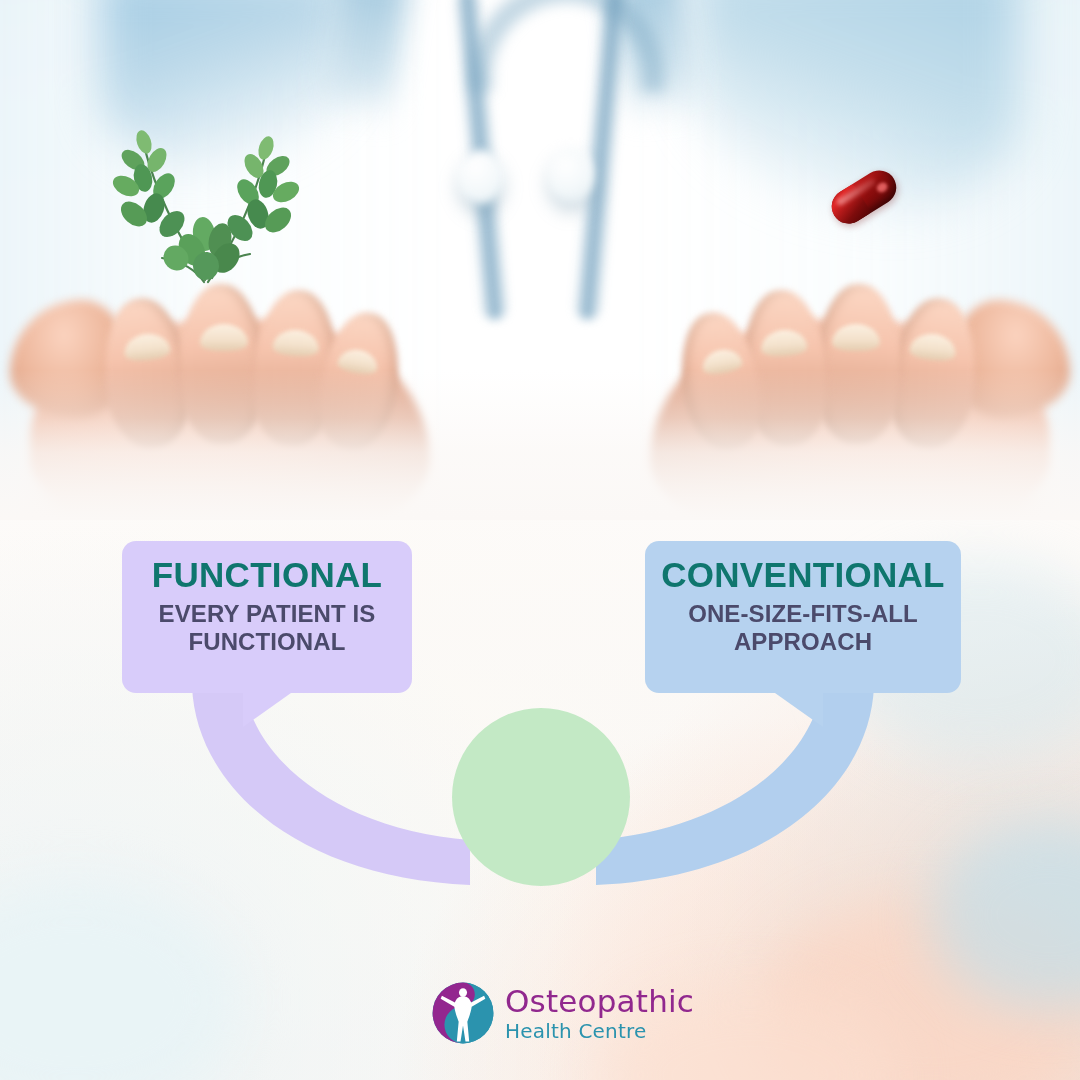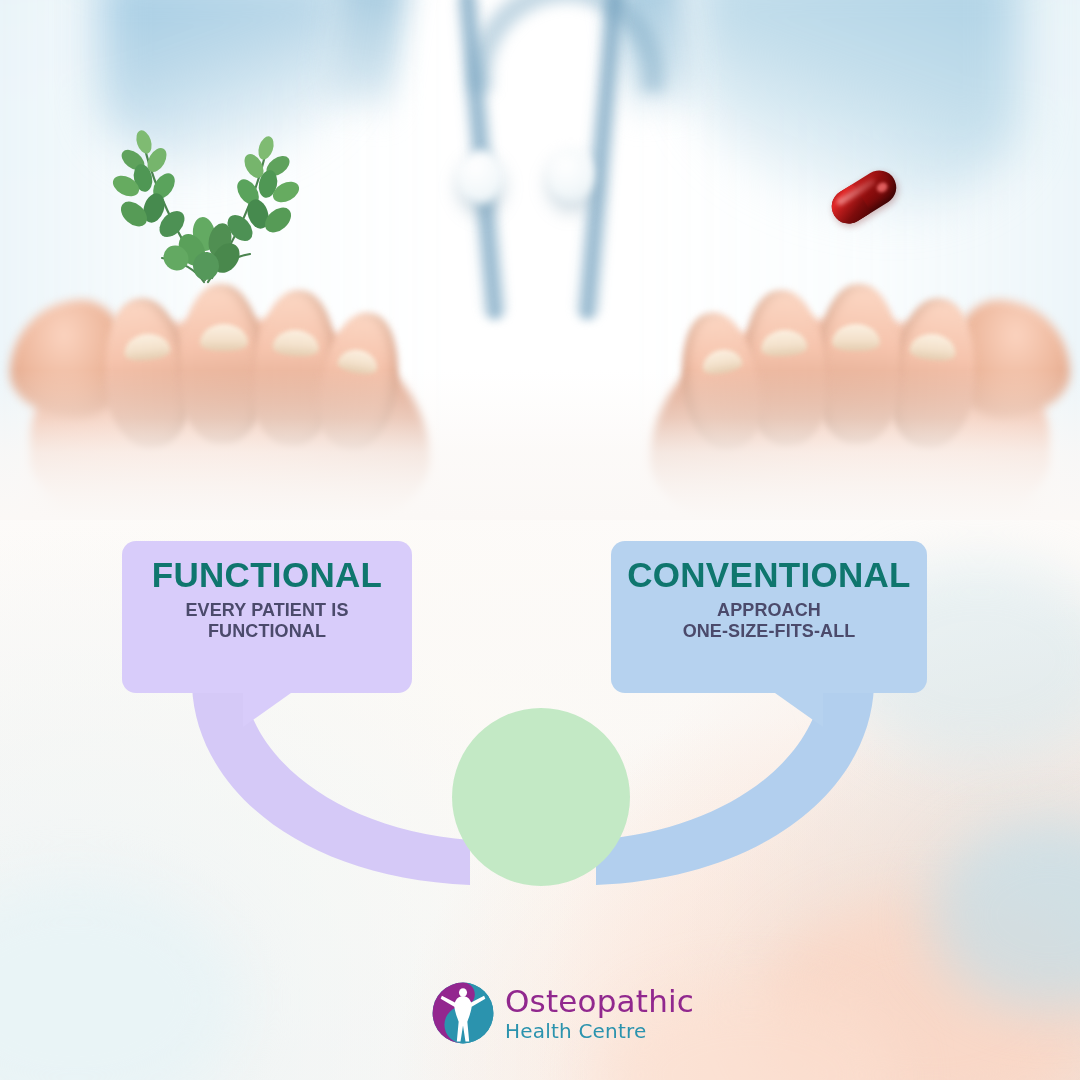--- a/index.html
+++ b/index.html
@@ -171,29 +171,29 @@
     box-sizing:border-box;
     padding:16px 14px 18px;
     text-align:center;
     color:#474569;
   }
   .bubble-left{
     left:122px;top:541px;width:290px;height:152px;
     background:#d8ccfa;
   }
   .bubble-right{
-    left:611px;top:541px;width:316px;height:152px;
+    left:645px;top:541px;width:316px;height:152px;
     background:#b6d2ef;
   }
   .bubble-title{
     font-size:35px;font-weight:bold;letter-spacing:.3px;line-height:1.02;
     color:#0f766e;margin:0 0 7px;
   }
   .bubble-sub{
-    font-size:18px;font-weight:bold;line-height:1.18;color:#4b4a6b;
+    font-size:24px;font-weight:bold;line-height:1.18;color:#4b4a6b;
     margin:0;letter-spacing:.1px;
   }
   .tail{position:absolute;width:0;height:0;}
   .tail-left{
     left:243px;top:693px;
     border-left:0 solid transparent;
     border-right:48px solid transparent;
     border-top:34px solid #d8ccfa;
   }
   .tail-right{
@@ -348,22 +348,22 @@
   <div class="tail tail-left"></div>
   <div class="bubble bubble-left">
     <div class="bubble-title">FUNCTIONAL</div>
     <div class="bubble-sub">EVERY PATIENT IS</div>
     <div class="bubble-sub">FUNCTIONAL</div>
   </div>
 
   <div class="tail tail-right"></div>
   <div class="bubble bubble-right">
     <div class="bubble-title">CONVENTIONAL</div>
+    <div class="bubble-sub">ONE-SIZE-FITS-ALL</div>
     <div class="bubble-sub">APPROACH</div>
-    <div class="bubble-sub">ONE-SIZE-FITS-ALL</div>
   </div>
 
   <div class="center-circle"></div>
 
   <div class="logo">
     <svg class="logo-mark" viewBox="0 0 100 100">
       <circle cx="50" cy="50" r="49" fill="#2b93ae"></circle>
       <path d="M50 1 A49 49 0 0 0 50 99 A30 30 0 0 1 50 39 A18 18 0 0 0 50 1 Z" fill="#93268f"></path>
       <path d="M50 99 A49 49 0 0 0 50 1 A30 30 0 0 1 50 61 A18 18 0 0 0 50 99 Z" fill="#2b93ae"></path>
       <circle cx="50" cy="50" r="49" fill="none" stroke="#ffffff" stroke-width="0"></circle>

